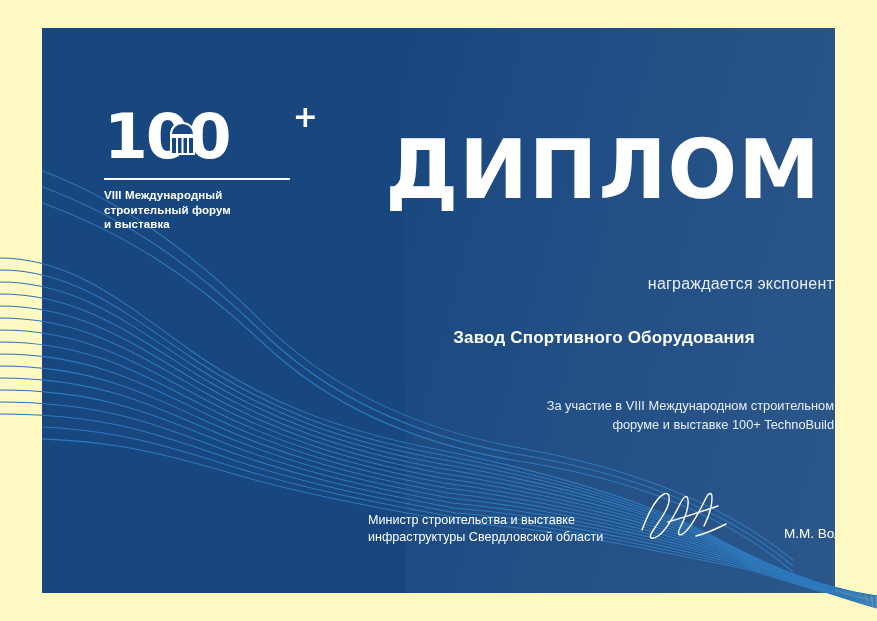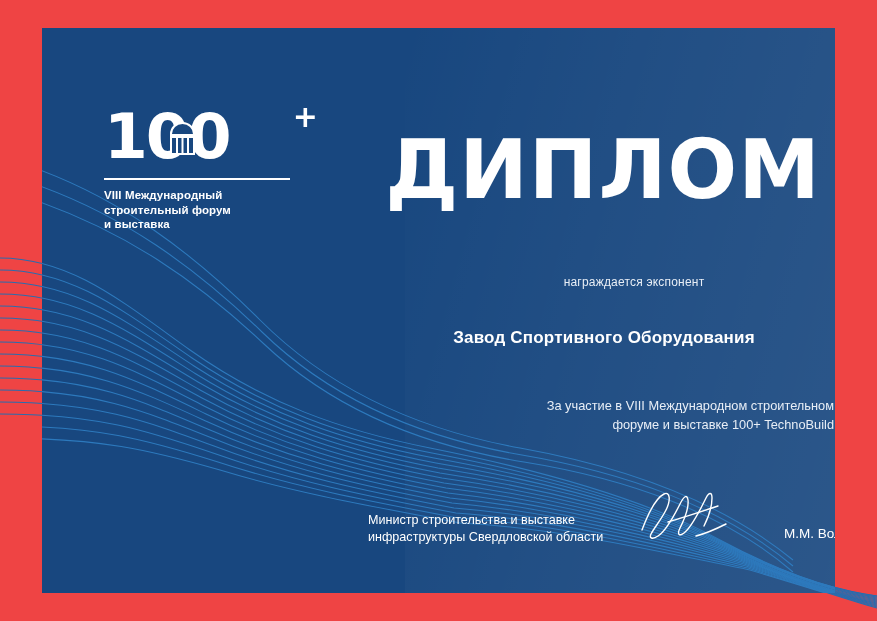--- a/index.html
+++ b/index.html
@@ -11,21 +11,21 @@
     width: 877px;
     height: 621px;
     font-family: "Liberation Sans", sans-serif;
     overflow: hidden;
   }
 
   #diploma-root {
     position: relative;
     width: 877px;
     height: 621px;
-    background: #ef4444;
+    background: #fef9c3;
   }
 
   
   .cert-panel {
     position: absolute;
     left: 42px;
     top: 28px;
     width: 793px;
     height: 565px;
     background: #18477f;
@@ -128,23 +128,23 @@
     font-weight: bold;
     font-size: 82px;
     line-height: 84px;
     letter-spacing: 1px;
   }
   .awarded-to {
     position: absolute;
     left: 392px;
     top: 247px;
     width: 400px;
-    text-align: center;
+    text-align: right;
     color: #e8eef6;
-    font-size: 12px;
+    font-size: 16px;
     letter-spacing: 0.2px;
   }
   .recipient {
     position: absolute;
     left: 332px;
     top: 300px;
     width: 460px;
     text-align: center;
     color: #ffffff;
     font-weight: bold;

